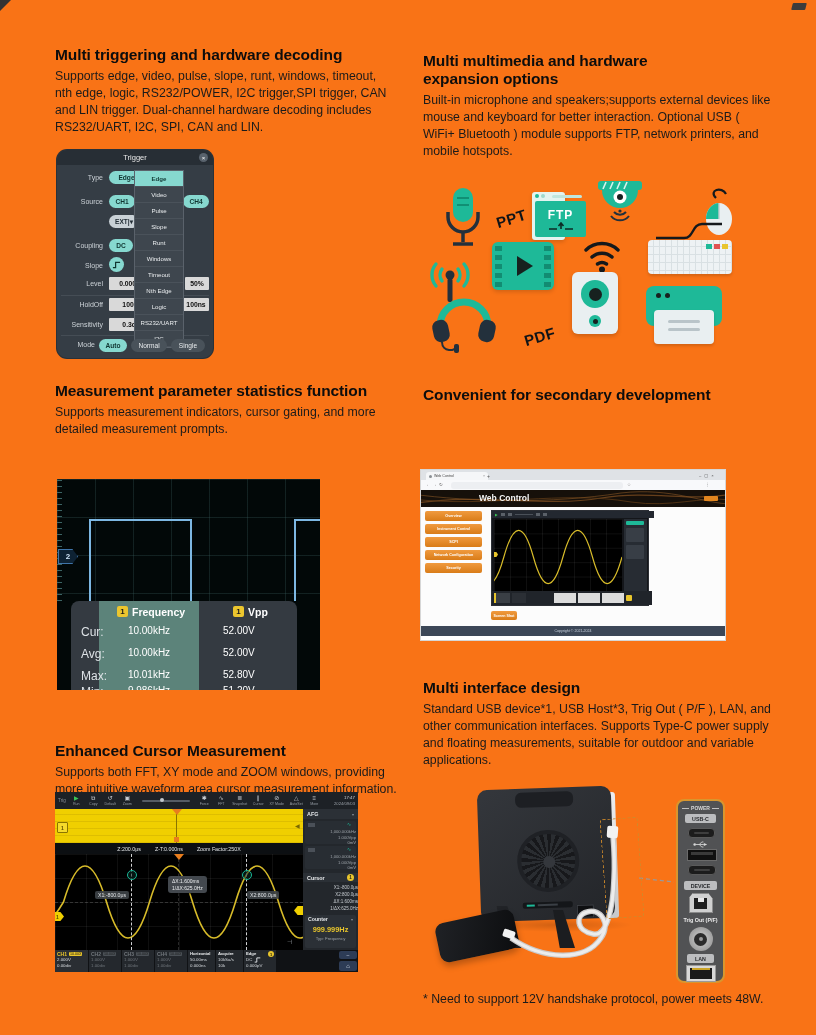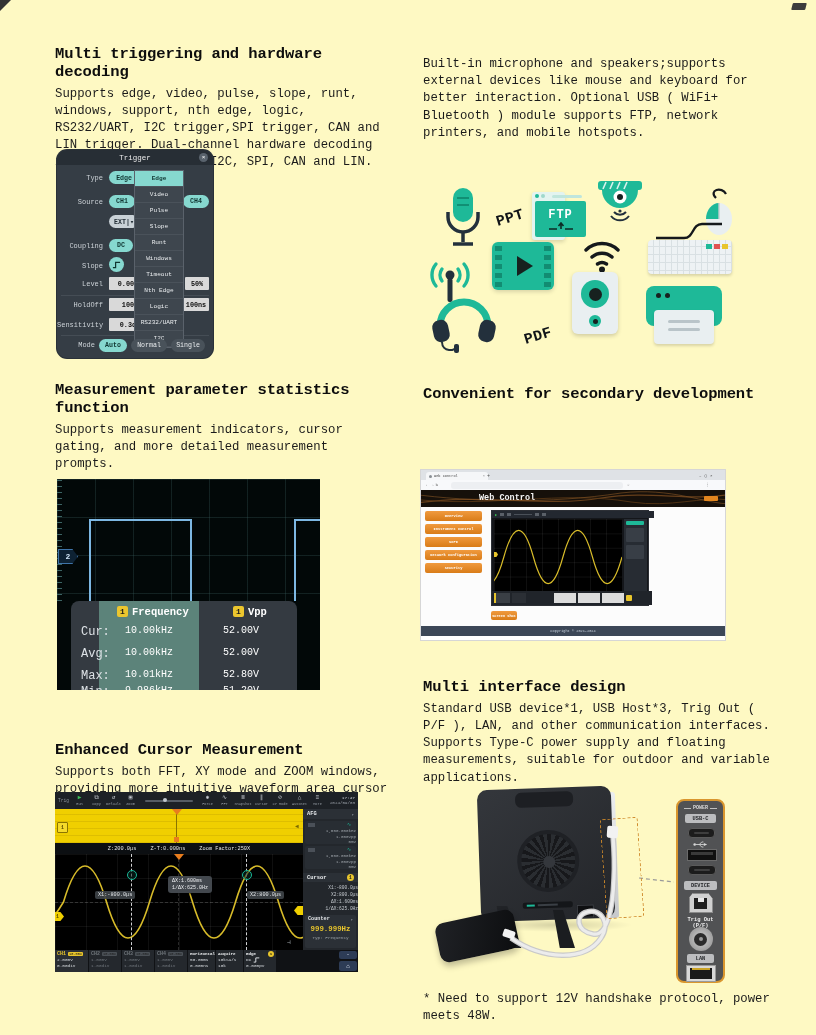--- a/index.html
+++ b/index.html
@@ -1,16 +1,16 @@
 <!DOCTYPE html>
 <html><head>
 <meta charset="utf-8">
 <style>
   html,body{margin:0;padding:0;background:#fff}
-  #page{position:relative;width:816px;height:1035px;background:#fef9c3;font-family:Liberation Mono, monospace;overflow:hidden}
+  #page{position:relative;width:816px;height:1035px;background:#f97316;font-family:Liberation Sans, sans-serif;overflow:hidden}
   .a{position:absolute}
   .hd{font-weight:700;font-size:15.5px;color:#0d0d0d;letter-spacing:-.1px;line-height:1.15}
   .bd{font-size:12.3px;color:#1b1b1b;line-height:1.4;margin-top:4px}
   
   #trig{background:#353d45;border-radius:10px;box-shadow:0 0 0 1px #2a3138;overflow:hidden}
   .tlbl{position:absolute;font-size:7px;color:#ccd2d7;text-align:right;width:46px}
   .pill{position:absolute;background:#86d8cf;color:#0f3531;border-radius:7px;display:flex;align-items:center;justify-content:center;font-weight:700;font-size:6.6px;height:13px}
   .pill.lt{background:#c9d1d6;color:#232e36}
   .pill.dim{background:#49525a;color:#e7eaec;font-weight:400}
   .vbox{position:absolute;background:#d9d9d9;color:#0e0e0e;font-weight:700;font-size:6.8px;height:13px;display:flex;align-items:center;justify-content:center;border-radius:1px}
@@ -48,21 +48,21 @@
 </head>
 <body>
 
 <div id="page">
 
   <div class="a" style="left:0;top:0;width:11px;height:11px;background:#333;clip-path:polygon(0 0,100% 0,0 100%)"></div>
   <div class="a" style="left:792px;top:3px;width:14px;height:7px;background:#3c3c3c;transform:skewX(-14deg);border-radius:1px"></div>
 
   <div class="a" style="left:55px;top:46px;width:332px">
     <div class="hd">Multi triggering and hardware decoding</div>
-    <div class="bd">Supports edge, video, pulse, slope, runt, windows, support, nth edge, logic, RS232/UART, I2C trigger,SPI trigger, CAN and LIN trigger. Dual-channel hardware decoding includes RS232/UART, I2C, SPI, CAN and LIN.</div>
+    <div class="bd">Supports edge, video, pulse, slope, runt, windows, timeout, nth edge, logic, RS232/POWER, I2C trigger,SPI trigger, CAN and LIN trigger. Dual-channel hardware decoding includes RS232/UART, I2C, SPI, CAN and LIN.</div>
   </div>
 
   <div class="a" id="trig" style="left:57px;top:150px;width:156px;height:208px">
     <div class="a" style="left:0;top:0;width:156px;height:15px;background:#272e35;display:flex;align-items:center;justify-content:center;font-size:7.5px;color:#e9e9e9">
       <span>Trigger</span>
     </div>
     <div class="a" style="left:142px;top:3px;width:9px;height:9px;background:#59636d;border-radius:50%;color:#fff;font-size:6px;display:flex;align-items:center;justify-content:center">×</div>
 
     <div class="tlbl" style="left:0;top:24px">Type</div>
     <div class="tlbl" style="left:0;top:48px">Source</div>
@@ -106,20 +106,21 @@
       <div class="ddi">I2C</div>
     </div>
 
     <div class="tlbl" style="left:-8px;top:191px;z-index:3">Mode</div>
     <div class="pill" style="left:42px;top:189px;width:28px;z-index:3">Auto</div>
     <div class="pill dim" style="left:74px;top:189px;width:36px;z-index:3">Normal</div>
     <div class="pill dim" style="left:114px;top:189px;width:34px;z-index:3">Single</div>
   </div>
 
   <div class="a" style="left:423px;top:52px;width:350px">
+    <div class="hd" style="width:250px">Multi multimedia and hardware expansion options</div>
     <div class="bd">Built-in microphone and speakers;supports external devices like mouse and keyboard for better interaction. Optional USB ( WiFi+ Bluetooth ) module supports FTP, network printers, and mobile hotspots.</div>
   </div>
 
   <div class="a" style="left:420px;top:180px;width:352px;height:192px">
 
     <svg class="a" style="left:20px;top:6px" width="46" height="64" viewBox="0 0 46 64">
       <rect x="13" y="2" width="20" height="34" rx="10" fill="#1eb998"></rect>
       <line x1="17" y1="12" x2="29" y2="12" stroke="#118f74" stroke-width="2"></line>
       <line x1="17" y1="19" x2="29" y2="19" stroke="#118f74" stroke-width="2"></line>
       <path d="M8 26 v5 a15 15 0 0 0 30 0 v-5" stroke="#23303c" stroke-width="3.5" fill="none"></path>

